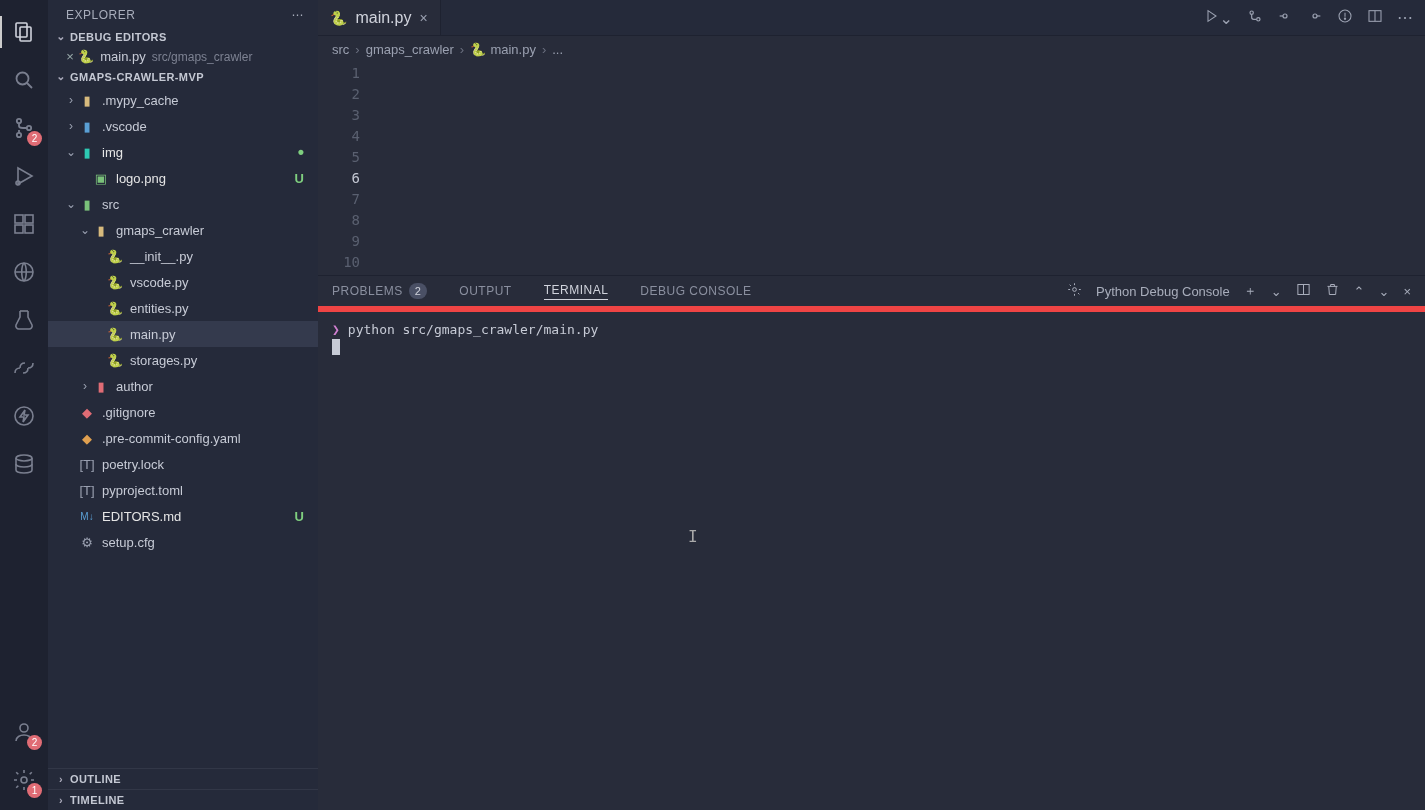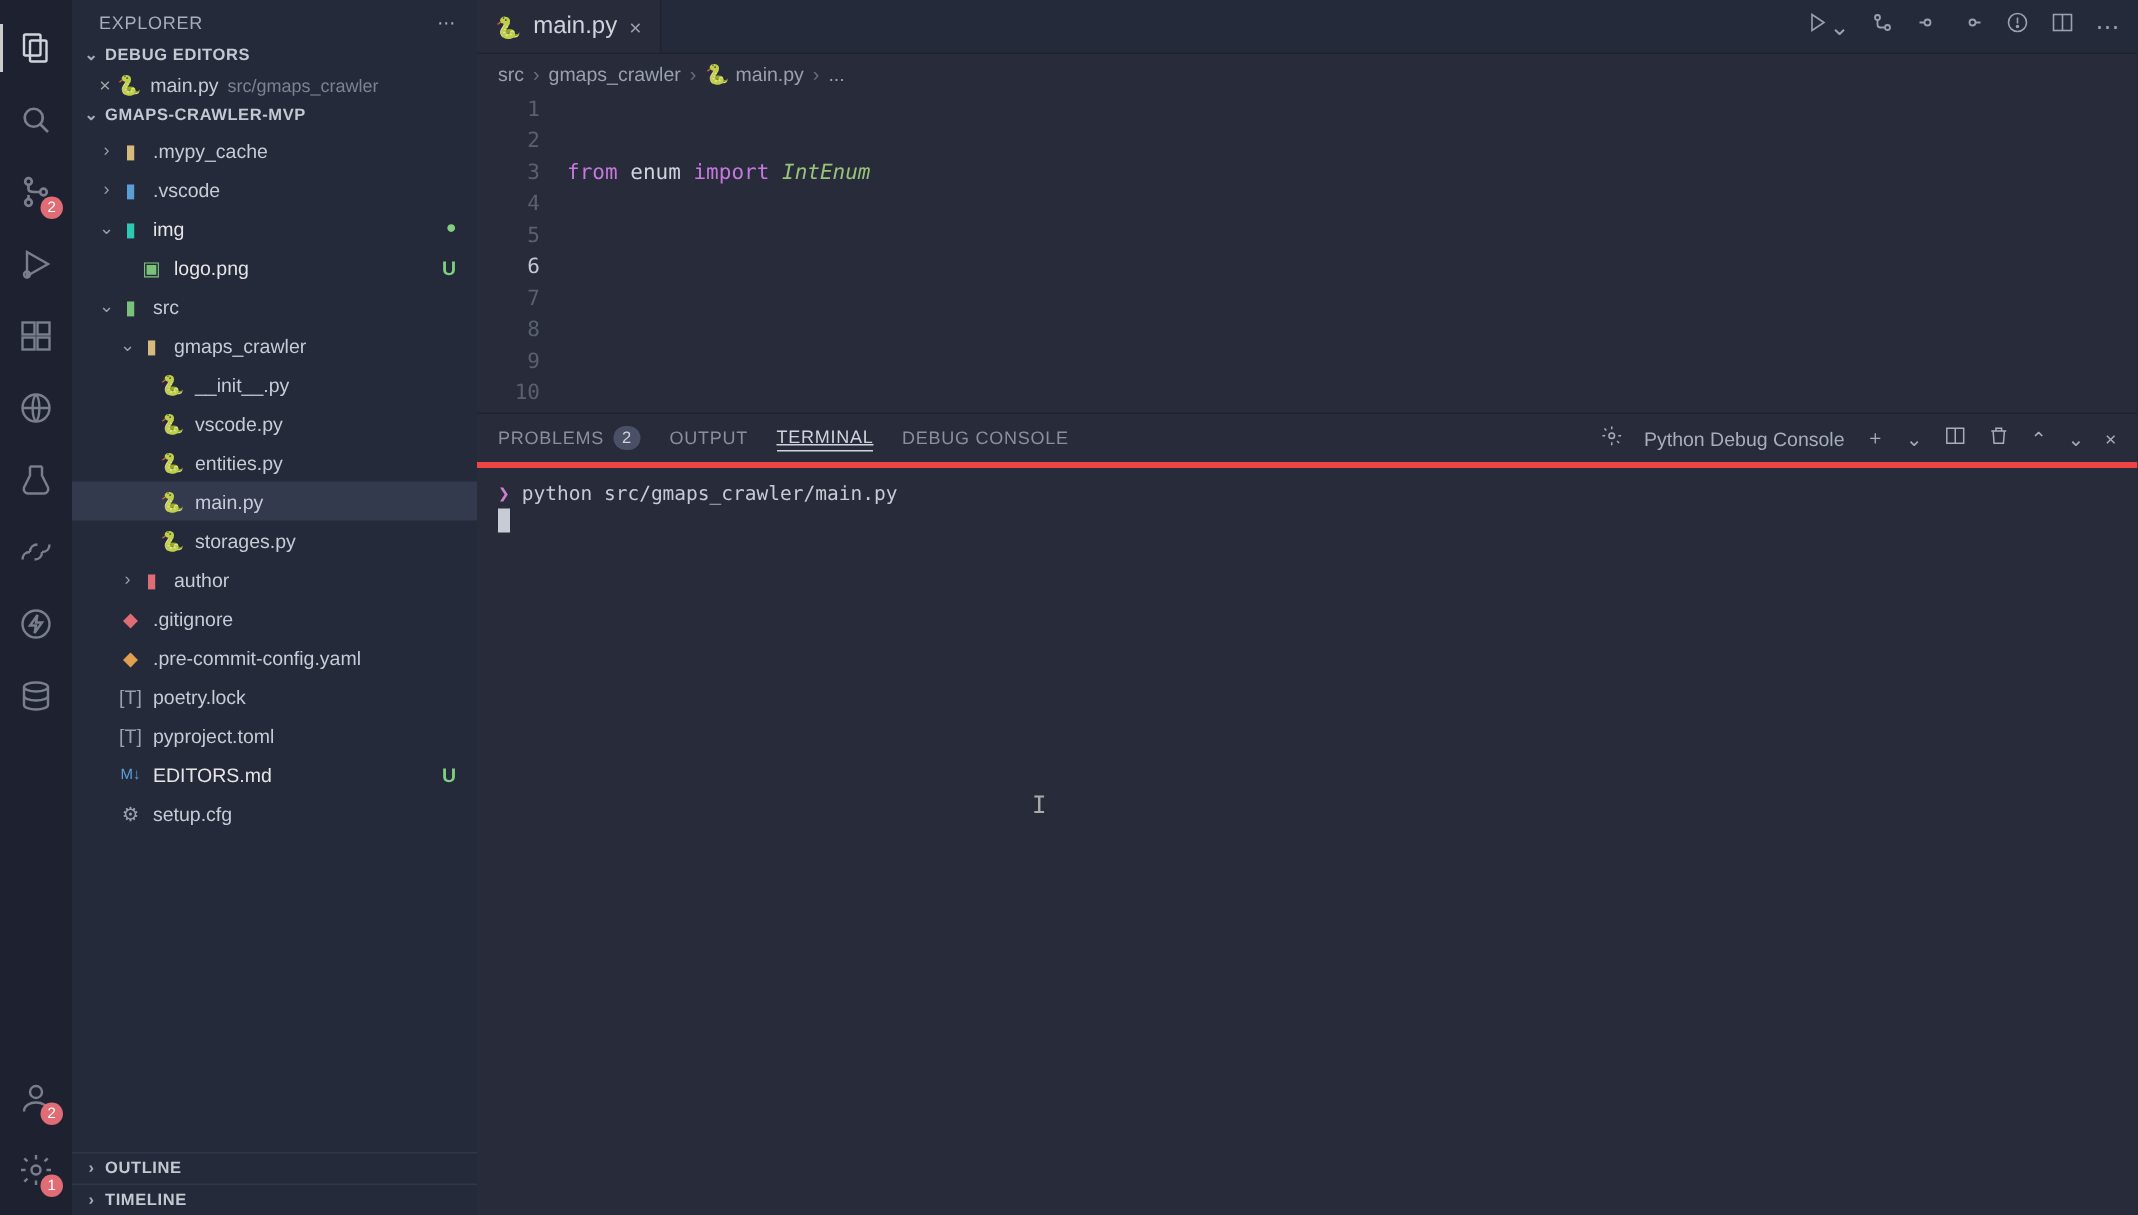--- a/index.html
+++ b/index.html
@@ -209,27 +209,27 @@
     border-top:1px solid #1e2230;
     background:#282c3a;
     display:flex;
     flex-direction:column;
     min-height:0;
   }
   .panel-tabs {
     display:flex;align-items:center;
     height:36px;
     padding:0 14px;
-    gap:19px;
-    border-bottom:4px solid #ef4444;
+    gap:32px;
+    border-bottom:6px solid #ef4444;
     color:#8a8f9f;
     text-align:center;
   }
   .panel-tab { font-size:12px;letter-spacing:0.5px;cursor:pointer;display:flex;align-items:center;gap:6px; }
-  .panel-tab.active { color:#d0d3dc;border-bottom:1px solid #d0d3dc;padding-bottom:2px;text-decoration:underline; }
+  .panel-tab.active { color:#d0d3dc;border-bottom:1px solid #d0d3dc;padding-bottom:2px; }
   .count-badge {
     background:#4a5065;color:#d0d3dc;border-radius:9px;
     font-size:11px;padding:0 6px;height:16px;display:flex;align-items:center;
   }
   .panel-actions {
     margin-left:auto;display:flex;align-items:center;gap:14px;color:#a8adbb;font-size:13px;
   }
   .panel-actions svg { width:15px;height:15px; }
   .terminal-body {
     flex:1;
@@ -527,21 +527,20 @@
       <div class="ln">3</div>
       <div class="ln">4</div>
       <div class="ln">5</div>
       <div class="ln cur">6</div>
       <div class="ln">7</div>
       <div class="ln">8</div>
       <div class="ln">9</div>
       <div class="ln">10</div>
     </div>
     <div class="code">
-      <div class="line"><span class="kw-purple">from</span> <span class="kw-white">enum</span> <span class="kw-purple">import</span> <span class="kw-green">IntEnum</span></div>
       <div class="line"></div>
       
       
       
       
       
       
       
     </div>
   </div>

